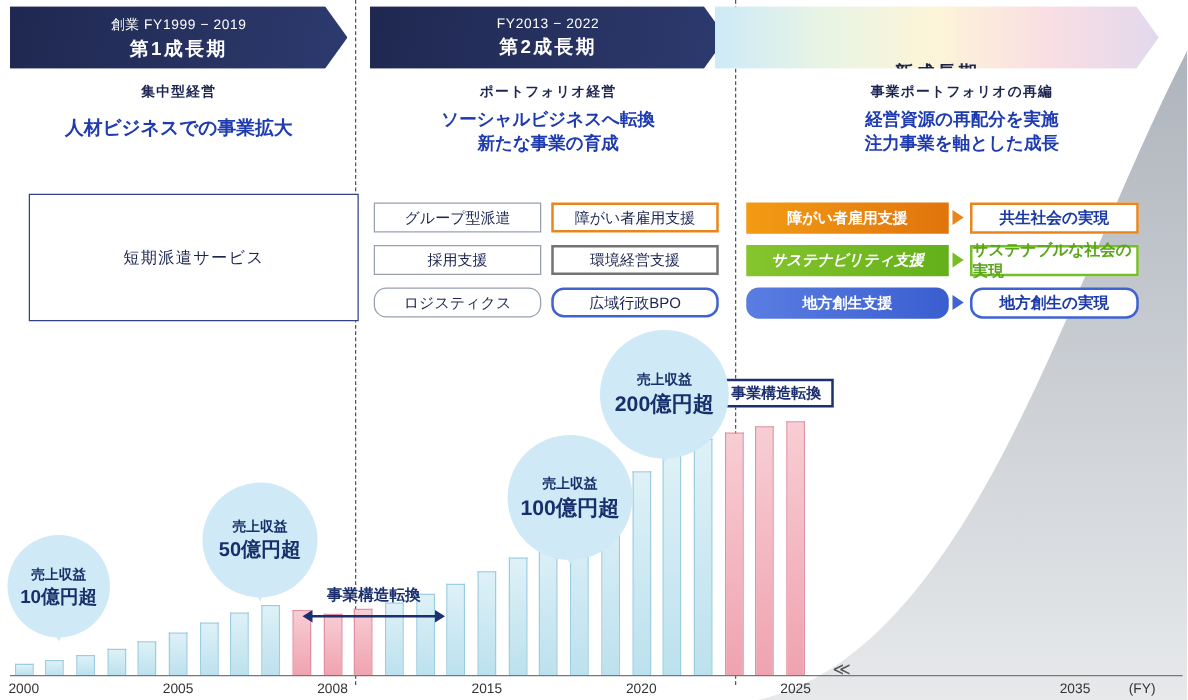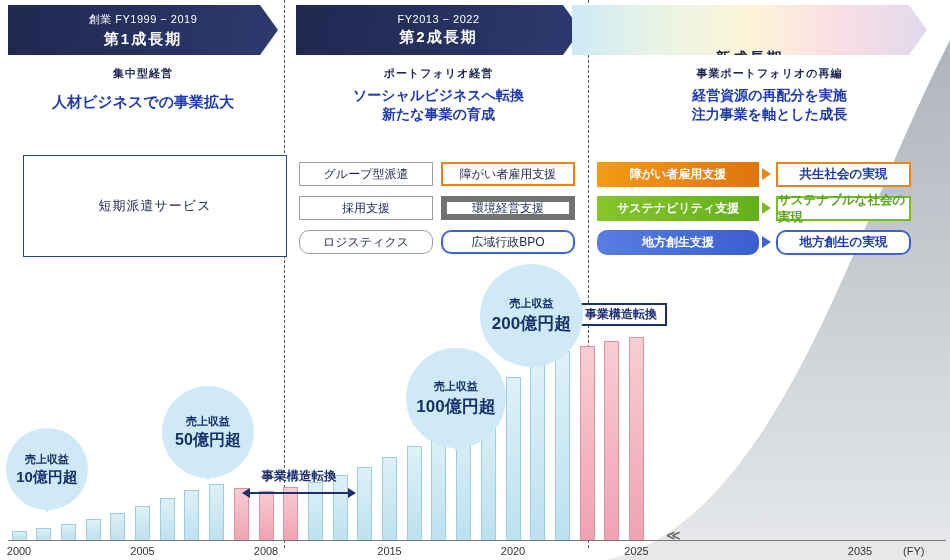--- a/index.html
+++ b/index.html
@@ -32,26 +32,26 @@
   .h3 { left:592px; width:355px; top:86px; font-size:14px; line-height:19px; }
 
   .p1box { position:absolute; left:10px; top:155px; width:264px; height:102px;
     border:1px solid #31437e; background:#fff; display:flex; align-items:center; justify-content:center;
     font-size:13px; color:#1b2550; letter-spacing:1px;margin-left:13px; }
 
   .p2box { position:absolute; width:134px; height:24px; display:flex; align-items:center; justify-content:center;
     font-size:12px; color:#1b2550; background:#fff; border:1px solid #98a0b0; }
   .col-l { left:299px; } .col-r { left:441px; }
   .row1 { top:162px; } .row2 { top:196px; } .row3 { top:230px;border-radius:10px; }
-  .bd-orange { border:2px solid #e8861c; } .bd-green { border:6px solid #737373; } .bd-blue { border:2px solid #3f63cf; }
+  .bd-orange { border:2px solid #e8861c; } .bd-green { border:2px solid #737373; } .bd-blue { border:2px solid #3f63cf; }
 
   .p3from { position:absolute; left:597px; width:162px; height:25px; display:flex; align-items:center; justify-content:center;
     font-size:12px; color:#fff; font-weight:bold; }
   .fill-orange { background:linear-gradient(90deg,#f39b13,#e0740d); }
-  .fill-green  { background:linear-gradient(90deg,#86c52e,#63b01a); }
+  .fill-green  { background:linear-gradient(90deg,#86c52e,#63b01a);font-style:italic; }
   .fill-blue   { background:linear-gradient(90deg,#5a7de2,#3a5ecf); }
   .p3arrow { position:absolute; left:762px; width:0; height:0; border-top:6px solid transparent; border-bottom:6px solid transparent; }
   .ar1 { top:168px; border-left:9px solid #e8861c; }
   .ar2 { top:202px; border-left:9px solid #76bd27; }
   .ar3 { top:236px; border-left:9px solid #3f63cf; }
   .p3to { position:absolute; left:776px; width:135px; height:25px; background:#fff;
     display:flex; align-items:center; justify-content:center; font-size:12.5px; font-weight:bold; }
   .to1 { border:2px solid #e8861c; color:#1b3aa8; }
   .to2 { border:2px solid #76bd27; color:#5aa51a; }
   .to3 { border:2px solid #3f63cf; color:#1b3aa8; }

